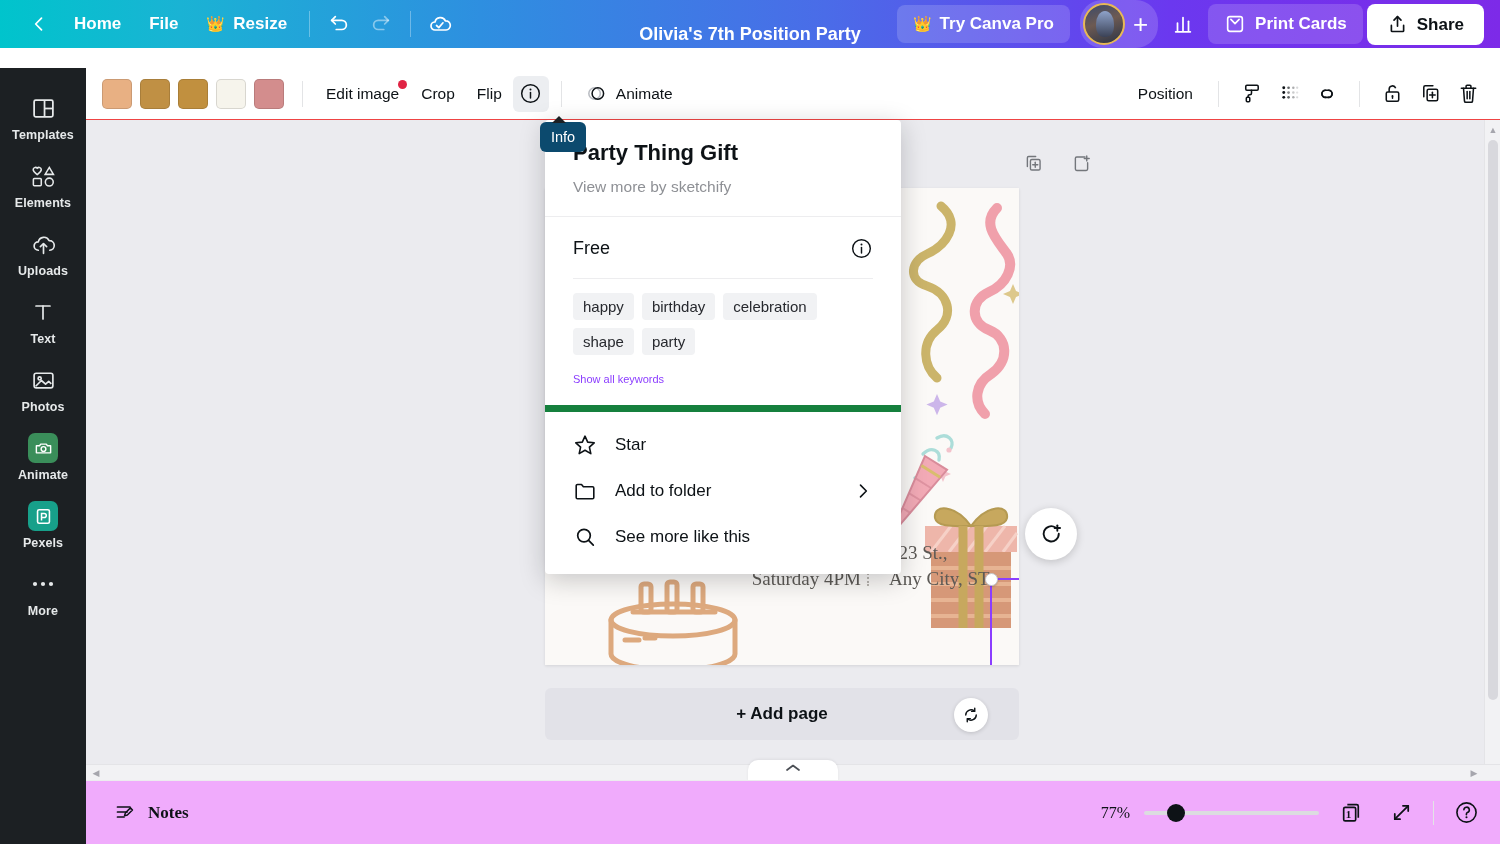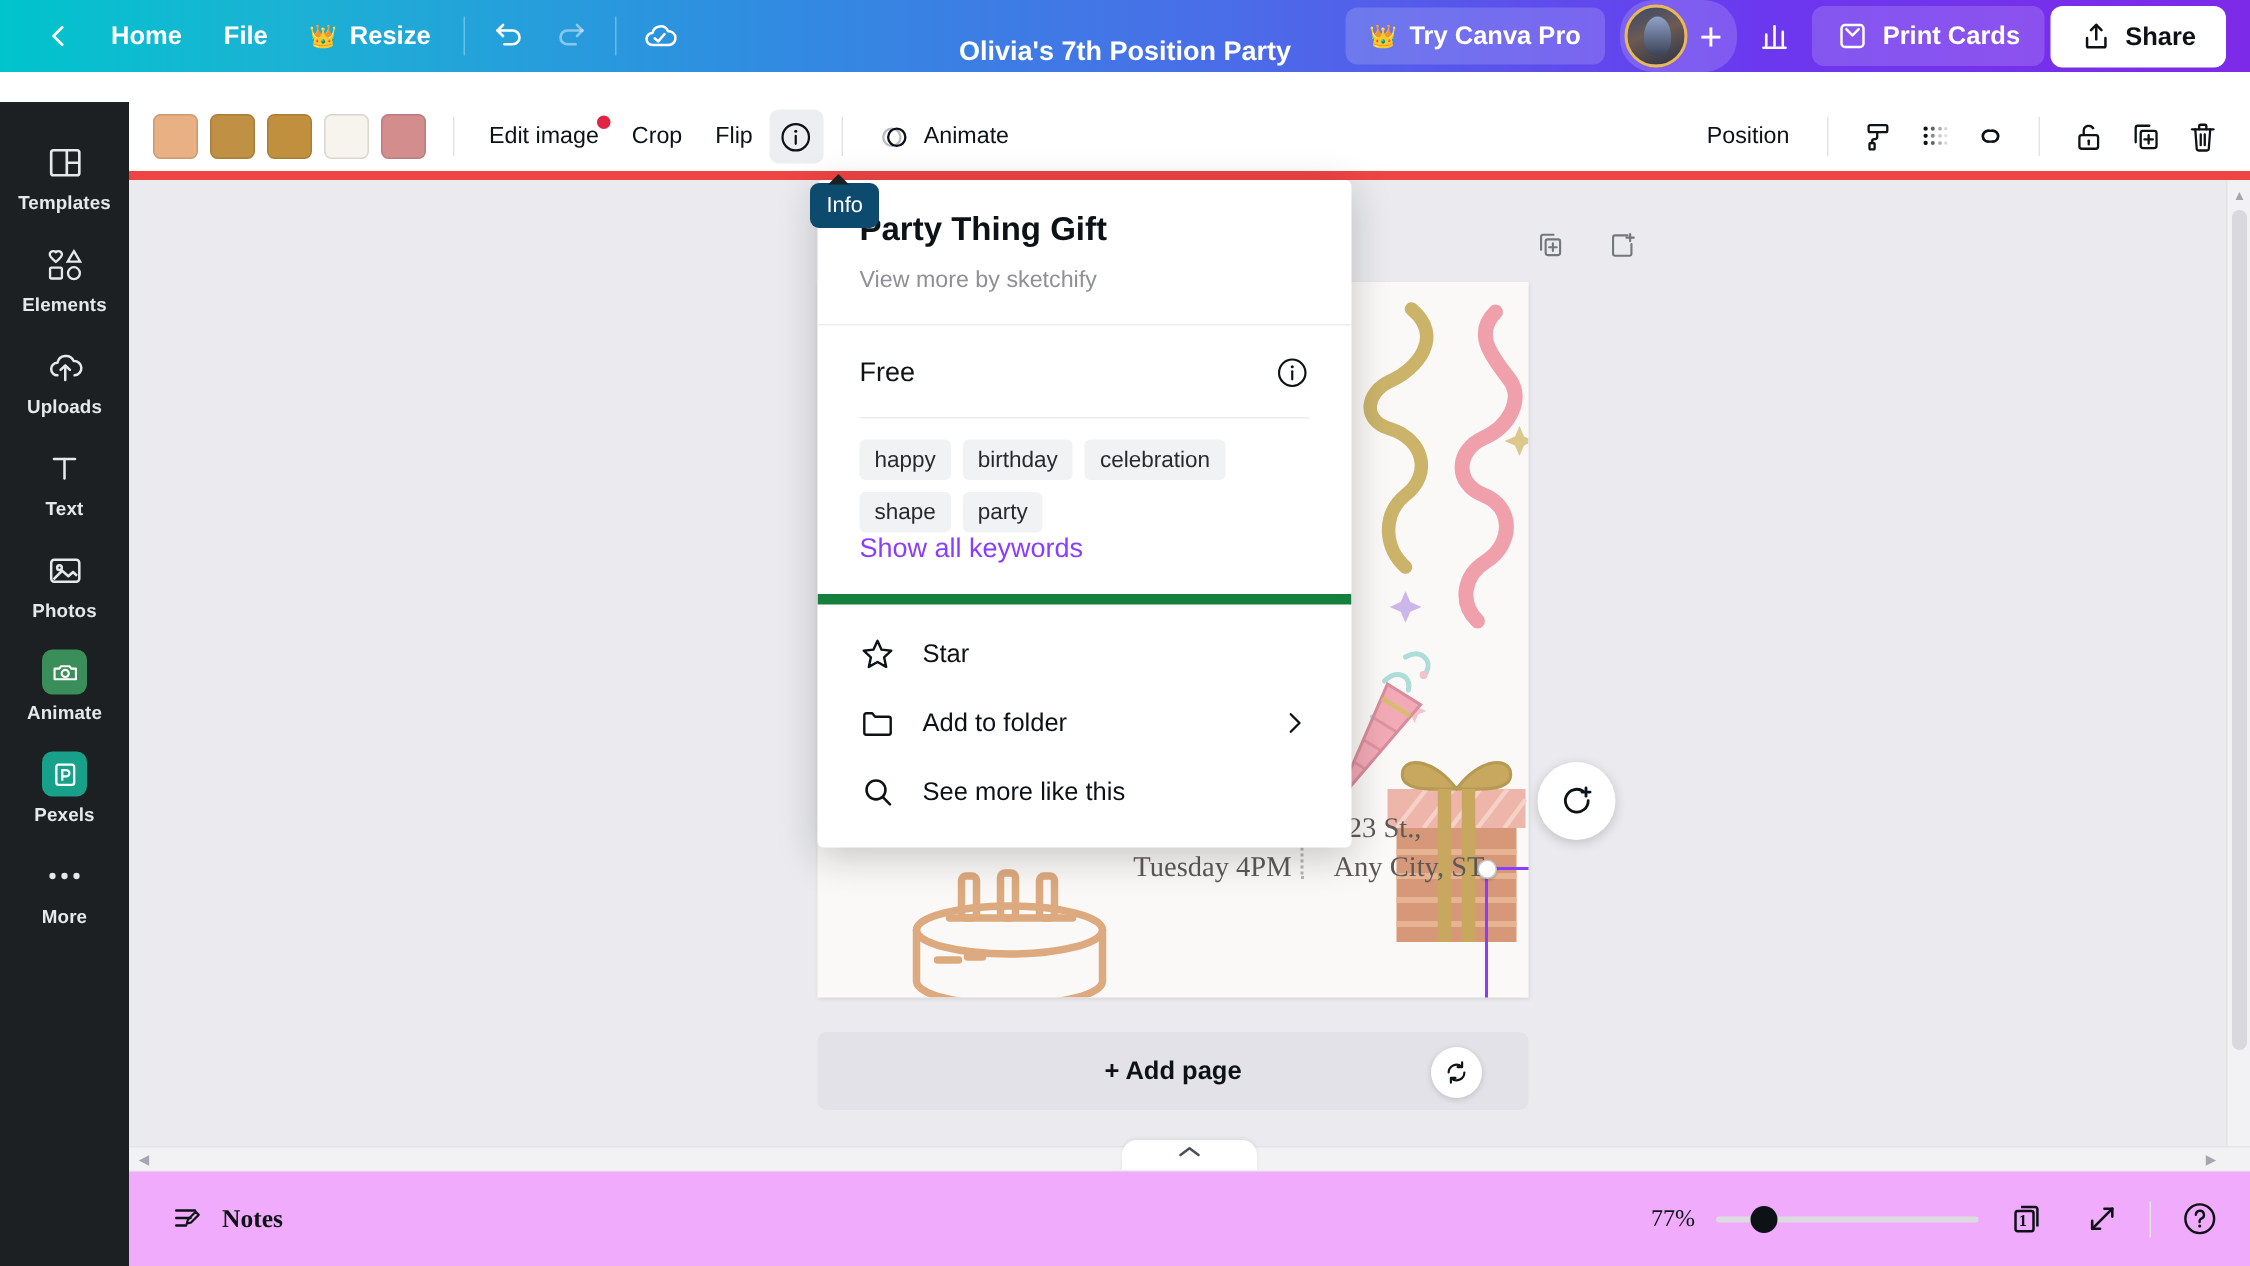--- a/index.html
+++ b/index.html
@@ -72,21 +72,21 @@
     display: flex; flex-direction: column; align-items: center; gap: 6px;
   }
   .rail-label { color: #e6e9ea; font-size: 12.5px; font-weight: 600; letter-spacing: .1px;}
   .rail-ico { height: 28px; display:flex; align-items:center; justify-content:center; }
   .badge-ico { width: 30px; height: 30px; border-radius: 7px; display:flex; align-items:center; justify-content:center; }
 
   
   .toolbar {
     position: absolute; top: 68px; left: 86px; width: 1414px; height: 52px;
     background: #fff; display: flex; align-items: center;
-    padding: 0 14px 0 10px; border-bottom: 6px solid #ef4444;
+    padding: 0 14px 0 10px; border-bottom: 1px solid #ef4444;
   }
   .swatches { display:flex; align-items:center; gap: 8px; padding: 0 6px; }
   .swatch { width: 30px; height: 30px; border-radius: 5px; cursor: pointer; border: 1px solid rgba(0,0,0,.12); }
   .tool-sep { width: 1px; height: 26px; background: #e3e4e6; margin: 0 12px; }
   .tool-btn {
     padding: 7px 11px; border-radius: 6px; font-size: 15.5px; color: #0d1216;
     cursor: pointer; position: relative; white-space: nowrap; display:flex; align-items:center; gap:8px;
   }
   .reddot { position:absolute; top: 2px; right: 3px; width: 9px; height: 9px; border-radius: 50%; background: #e02444; }
   .icon-btn {
@@ -195,21 +195,21 @@
   }
   .pop-sec { padding: 20px 28px; }
   .pop-sec + .pop-sec { border-top: 1px solid #ededef; }
   .pop-title { font-size: 22px; font-weight: bold; color:#0d1216; margin-bottom: 12px; }
   .pop-sub { font-size: 15.5px; color:#8e9095; cursor:pointer; }
   .pop-row { display:flex; align-items:center; justify-content:space-between; }
   .pop-free { font-size: 18px; color:#0d1216; }
   .kw-divider { height:1px; background:#ededef; margin: 18px 0 14px; }
   .kws { display:flex; flex-wrap:wrap; gap: 8px; }
   .kw { background:#f1f2f4; border-radius: 4px; padding: 5px 10px; font-size: 15px; color:#27292e; cursor:pointer; }
-  .showall { margin-top: 0; font-size: 18px; color:#8b3dff; cursor:pointer; }
+  .showall { margin-top: 18px; font-size: 11px; color:#8b3dff; cursor:pointer; }
   .menu-sec { padding: 10px 0 14px; border-top: 7px solid #15803d; }
   .menu-item {
     display:flex; align-items:center; gap: 18px; padding: 11px 28px;
     font-size: 17px; color:#0d1216; cursor:pointer;
   }
   .menu-item .chev { margin-left:auto; }
   svg { display:block; }
 </style>
 </head>
 <body>
@@ -560,21 +560,21 @@
             </g>
             <path d="M52 28 C36 6 14 6 16 20 C18 30 38 28 52 28 C66 28 86 30 88 20 C90 6 68 6 52 28z" fill="#c7a85e" stroke="#b59a52" stroke-width="2"></path>
             <path d="M44 28 L44 130 M60 28 L60 130" stroke="#c7a85e" stroke-width="9"></path>
           </g>
         </svg>
       </div>
 
       <div class="evt-text">
         <div class="evt-col a">
           <div>January 19, 2023</div>
-          <div>Tuesday 4PM</div>
+          <div>Saturday 4PM</div>
         </div>
         <div class="evt-col b">
           <div>123 St.,</div>
           <div>Any City, ST</div>
         </div>
       </div>
       <div class="evt-div"></div>
 
       <div class="gift-sel">
         <span class="handle h-tl"></span>

